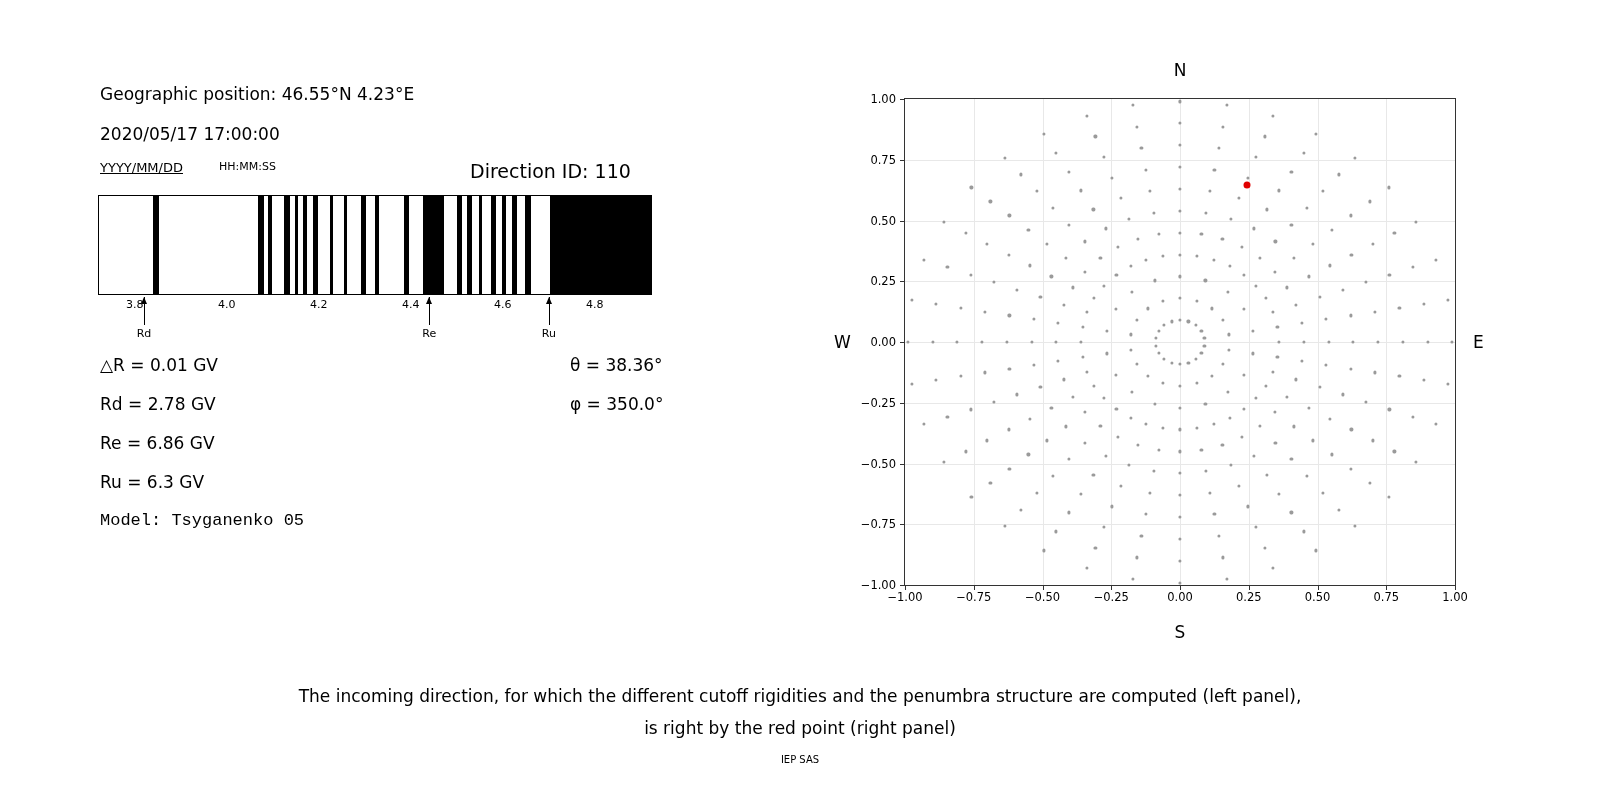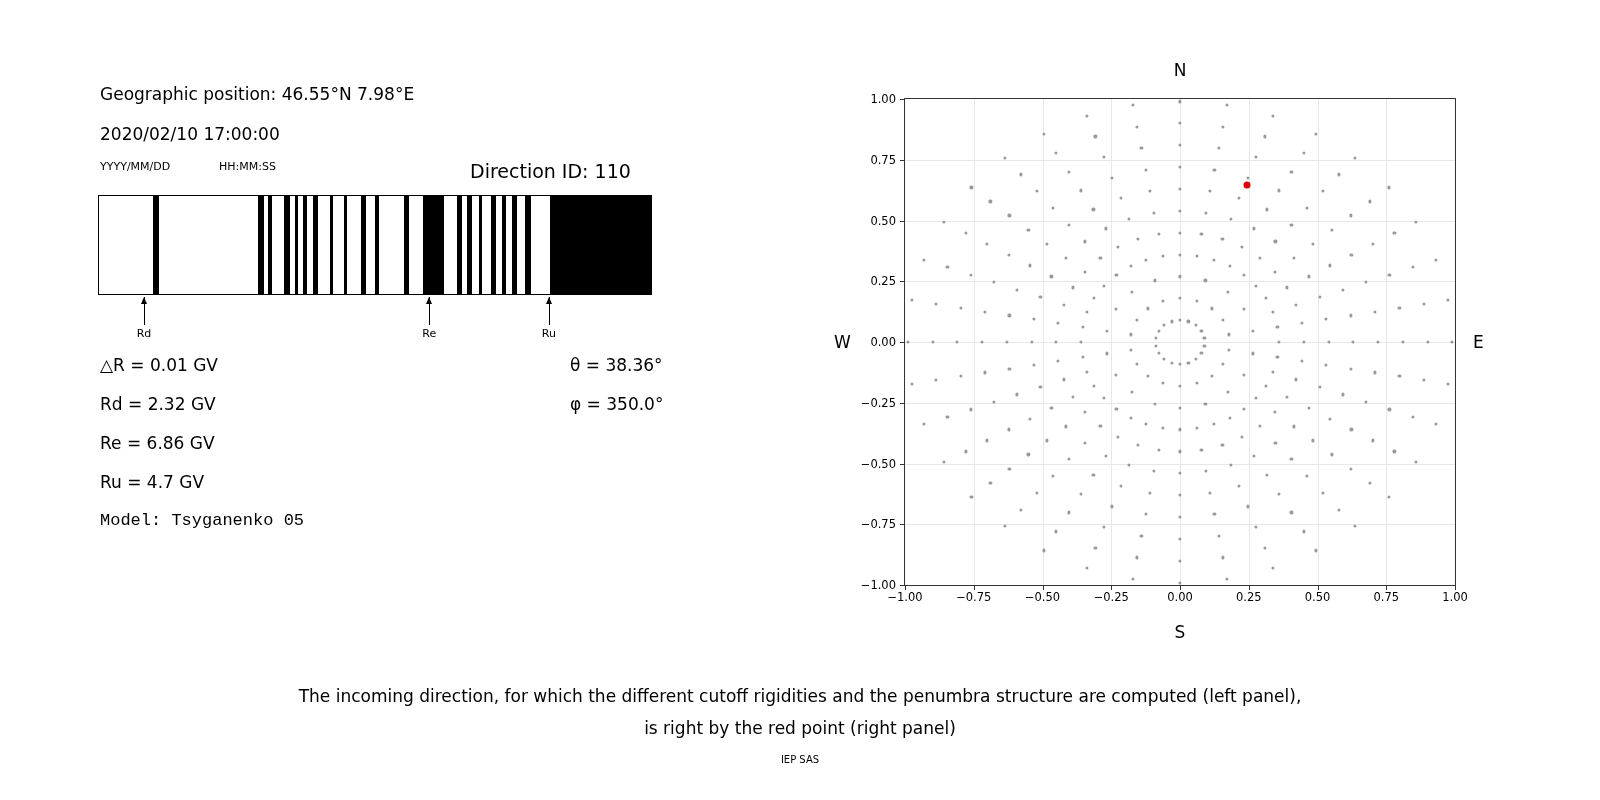--- a/index.html
+++ b/index.html
@@ -17,21 +17,21 @@
   }
   .panel-left {
     position: absolute;
     left: 0; top: 0;
     width: 760px; height: 660px;
   }
   .txt { position: absolute; white-space: nowrap; }
 
   #geo-pos   { left: 100px; top: 84px;  font-size: 17px; }
   #datetime  { left: 100px; top: 124px; font-size: 17px; }
-  #fmt-date  { left: 100px; top: 160px; font-size: 11px; }
+  #fmt-date  { left: 100px; top: 160px; font-size: 13px; text-decoration: underline; }
   #fmt-time  { left: 219px; top: 160px; font-size: 11px; }
   #dir-id    { left: 470px; top: 160px; font-size: 19px; }
 
   
   .penumbra-box {
     position: absolute;
     left: 98px; top: 195px;
     width: 554px; height: 100px;
     border: 1px solid #000;
     box-sizing: border-box;
@@ -142,22 +142,22 @@
     top: 754px;
     text-align: center;
     font-size: 10px;
   }
 </style>
 </head>
 <body>
 
 <div class="panel-left">
 
-  <div class="txt" id="geo-pos">Geographic position: 46.55°N 7.98°E</div>
-  <div class="txt" id="datetime">2020/02/10 17:00:00</div>
+  <div class="txt" id="geo-pos">Geographic position: 46.55°N 4.23°E</div>
+  <div class="txt" id="datetime">2020/05/17 17:00:00</div>
   <div class="txt" id="fmt-date">YYYY/MM/DD</div>
   <div class="txt" id="fmt-time">HH:MM:SS</div>
   <div class="txt" id="dir-id">Direction ID: 110</div>
 
   <div class="penumbra-box" id="penumbra-box">
       <div class="pen-bar" style="left: 54.28px; width: 5.52px;"></div>
       <div class="pen-bar" style="left: 158.7px; width: 6.44px;"></div>
       <div class="pen-bar" style="left: 169.28px; width: 3.68px;"></div>
       <div class="pen-bar" style="left: 184.92px; width: 6.44px;"></div>
       <div class="pen-bar" style="left: 195.96px; width: 3.22px;"></div>
@@ -171,33 +171,41 @@
       <div class="pen-bar" style="left: 323.84px; width: 21.16px;"></div>
       <div class="pen-bar" style="left: 357.88px; width: 5.52px;"></div>
       <div class="pen-bar" style="left: 368.46px; width: 4.14px;"></div>
       <div class="pen-bar" style="left: 379.5px; width: 3.68px;"></div>
       <div class="pen-bar" style="left: 391.92px; width: 5.06px;"></div>
       <div class="pen-bar" style="left: 402.5px; width: 4.14px;"></div>
       <div class="pen-bar" style="left: 413.08px; width: 4.6px;"></div>
       <div class="pen-bar" style="left: 425.5px; width: 6.9px;"></div>
       <div class="pen-bar" style="left: 450.8px; width: 101.2px;"></div>
     </div>
+  <div class="axis-ticks" id="penumbra-axis">
+      <div class="axis-tick-lbl" style="left: 36.8px;">3.8</div>
+      <div class="axis-tick-lbl" style="left: 128.8px;">4.0</div>
+      <div class="axis-tick-lbl" style="left: 220.8px;">4.2</div>
+      <div class="axis-tick-lbl" style="left: 312.8px;">4.4</div>
+      <div class="axis-tick-lbl" style="left: 404.8px;">4.6</div>
+      <div class="axis-tick-lbl" style="left: 496.8px;">4.8</div>
+    </div>
   <div id="penumbra-markers">
       <div class="arrow-mark" style="left: 144px;"></div>
       <div class="arrow-lbl" style="left: 144px;">Rd</div>
       <div class="arrow-mark" style="left: 429.2px;"></div>
       <div class="arrow-lbl" style="left: 429.2px;">Re</div>
       <div class="arrow-mark" style="left: 548.8px;"></div>
       <div class="arrow-lbl" style="left: 548.8px;">Ru</div>
     </div>
 
   <div class="stat" id="stat-dR">△R = 0.01 GV</div>
-  <div class="stat" id="stat-Rd">Rd = 2.32 GV</div>
+  <div class="stat" id="stat-Rd">Rd = 2.78 GV</div>
   <div class="stat" id="stat-Re">Re = 6.86 GV</div>
-  <div class="stat" id="stat-Ru">Ru = 4.7 GV</div>
+  <div class="stat" id="stat-Ru">Ru = 6.3 GV</div>
   <div class="stat" id="stat-model">Model: Tsyganenko 05</div>
   <div class="stat" id="stat-theta">θ = 38.36°</div>
   <div class="stat" id="stat-phi">φ = 350.0°</div>
 </div>
 
 <div class="panel-right">
   <div id="lbl-N">N</div>
   <div id="lbl-S">S</div>
   <div id="lbl-W">W</div>
   <div id="lbl-E">E</div>

